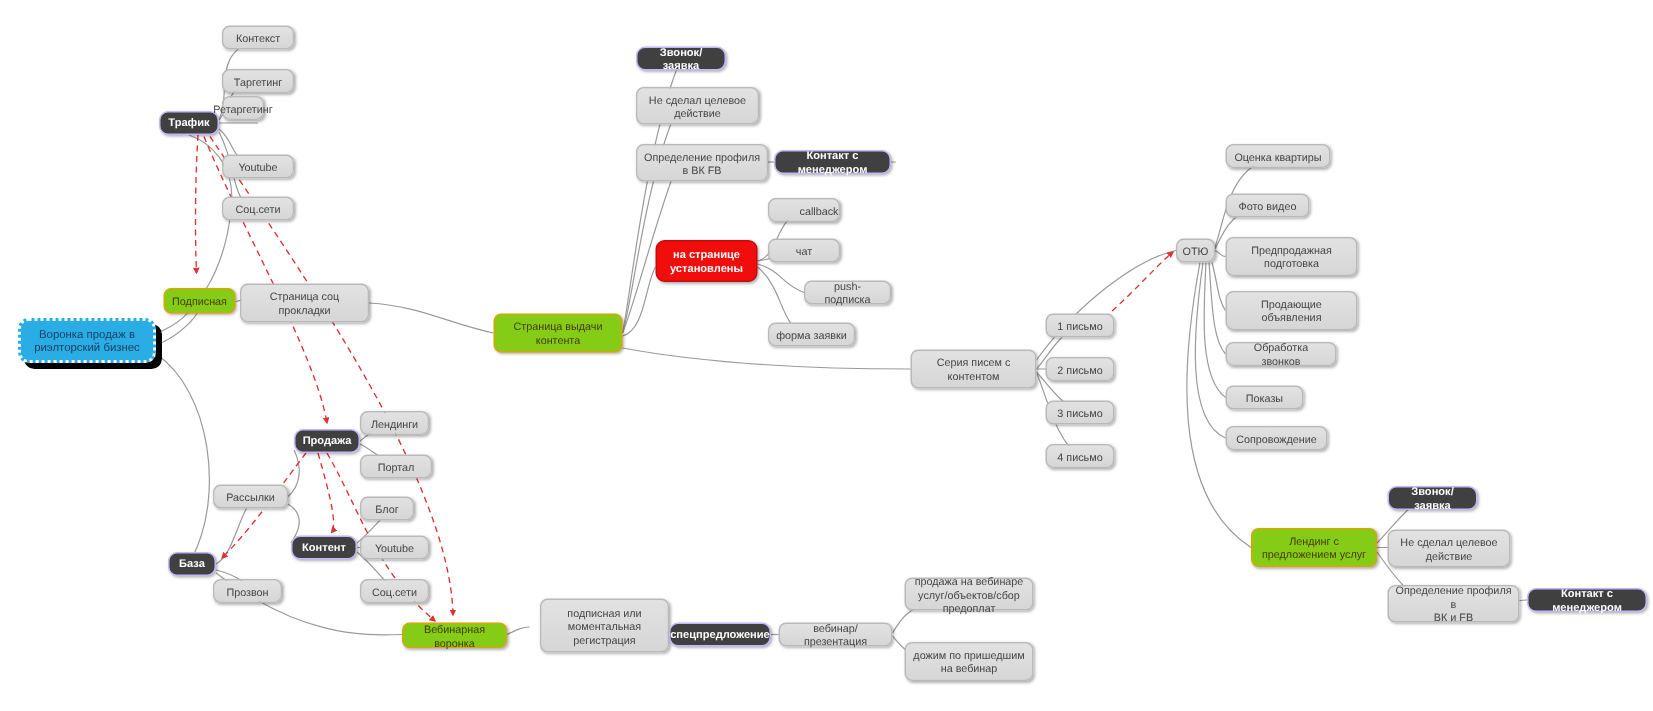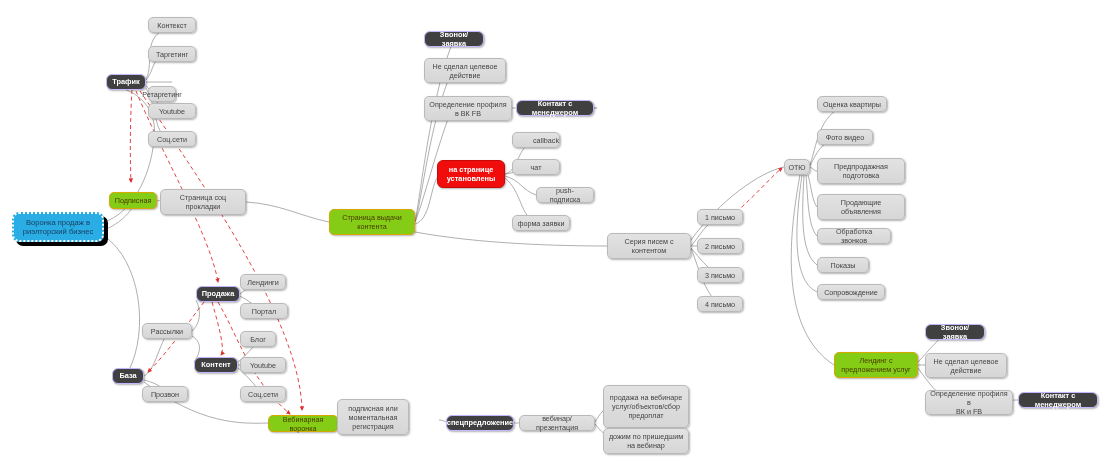--- a/index.html
+++ b/index.html
@@ -123,21 +123,21 @@
       <path d="M 204 302 C 190 320 170 350 148 372" fill="none" stroke="#e03030" stroke-width="0.9" stroke-dasharray="4 3" marker-end="url(#arrowred)"></path>
       <path d="M 212 302 C 220 330 225 350 221 355" fill="none" stroke="#e03030" stroke-width="0.9" stroke-dasharray="4 3" marker-end="url(#arrowred)"></path>
       <path d="M 218 302 C 240 340 250 380 290 414" fill="none" stroke="#e03030" stroke-width="0.9" stroke-dasharray="4 3" marker-end="url(#arrowred)"></path>
       <path d="M 736 212 C 756 195 772 176 782 168" fill="none" stroke="#e03030" stroke-width="0.9" stroke-dasharray="4 3" marker-end="url(#arrowred)"></path>
     </svg>
 <div class="node n-root" style="left: 12px; top: 212px; width: 92px; height: 30px;">Воронка продаж в
 риэлторский бизнес</div>
     <div class="node n-green" style="left: 106px; top: 74px; width: 40px; height: 16px;">Трафик</div>
     <div class="node n-grey" style="left: 148px; top: 17px; width: 48px; height: 16px;">Контекст</div>
     <div class="node n-grey" style="left: 148px; top: 46px; width: 48px; height: 16px;">Таргетинг</div>
-    <div class="node n-grey" style="left: 148px; top: 86px; width: 28px; height: 16px;">Ретаргетинг</div>
+    <div class="node n-grey" style="left: 148px; top: 64px; width: 28px; height: 16px;">Ретаргетинг</div>
     <div class="node n-grey" style="left: 148px; top: 103px; width: 48px; height: 16px;">Youtube</div>
     <div class="node n-grey" style="left: 148px; top: 131px; width: 48px; height: 16px;">Соц.сети</div>
     <div class="node n-yellow" style="left: 109px; top: 192px; width: 48px; height: 17px;">Подписная</div>
     <div class="node n-grey" style="left: 160px; top: 189px; width: 86px; height: 26px;">Страница  соц
 прокладки</div>
     <div class="node n-yellow" style="left: 329px; top: 209px; width: 86px; height: 26px;">Страница выдачи
 контента</div>
     <div class="node n-green" style="left: 424px; top: 31px; width: 60px; height: 16px;">Звонок/заявка</div>
     <div class="node n-grey" style="left: 424px; top: 58px; width: 82px; height: 25px;">Не сделал целевое
 действие</div>
@@ -170,26 +170,26 @@
     <div class="node n-grey" style="left: 240px; top: 274px; width: 46px; height: 16px;">Лендинги</div>
     <div class="node n-grey" style="left: 240px; top: 303px; width: 48px; height: 16px;">Портал</div>
     <div class="node n-grey" style="left: 142px; top: 323px; width: 50px; height: 16px;">Рассылки</div>
     <div class="node n-green" style="left: 194px; top: 357px; width: 44px; height: 16px;">Контент</div>
     <div class="node n-grey" style="left: 240px; top: 331px; width: 36px; height: 16px;">Блог</div>
     <div class="node n-grey" style="left: 240px; top: 357px; width: 46px; height: 16px;">Youtube</div>
     <div class="node n-grey" style="left: 240px; top: 386px; width: 46px; height: 16px;">Соц.сети</div>
     <div class="node n-green" style="left: 112px; top: 368px; width: 32px; height: 16px;">База</div>
     <div class="node n-grey" style="left: 142px; top: 386px; width: 46px; height: 16px;">Прозвон</div>
     <div class="node n-yellow" style="left: 268px; top: 415px; width: 70px; height: 17px;">Вебинарная воронка</div>
-    <div class="node n-grey" style="left: 337px; top: 399px; width: 72px; height: 36px;">подписная или
+    <div class="node n-grey" style="left: 360px; top: 399px; width: 86px; height: 36px;">подписная или
 моментальная
 регистрация</div>
     <div class="node n-green" style="left: 446px; top: 415px; width: 68px; height: 16px;">спецпредложение</div>
     <div class="node n-grey" style="left: 519px; top: 415px; width: 76px; height: 16px;">вебинар/презентация</div>
-    <div class="node n-grey" style="left: 603px; top: 385px; width: 86px; height: 43px;">продажа на вебинаре
+    <div class="node n-grey" style="left: 603px; top: 385px; width: 86px; height: 22px;">продажа на вебинаре
 услуг/объектов/сбор
 предоплат</div>
     <div class="node n-grey" style="left: 603px; top: 428px; width: 86px; height: 26px;">дожим по пришедшим
 на вебинар</div>
     <div class="node n-yellow" style="left: 834px; top: 352px; width: 84px; height: 26px;">Лендинг с
 предложением услуг</div>
     <div class="node n-green" style="left: 925px; top: 324px; width: 60px; height: 16px;">Звонок/заявка</div>
     <div class="node n-grey" style="left: 925px; top: 353px; width: 82px; height: 25px;">Не сделал целевое
 действие</div>
     <div class="node n-grey" style="left: 925px; top: 390px; width: 88px; height: 25px;">Определение профиля в

